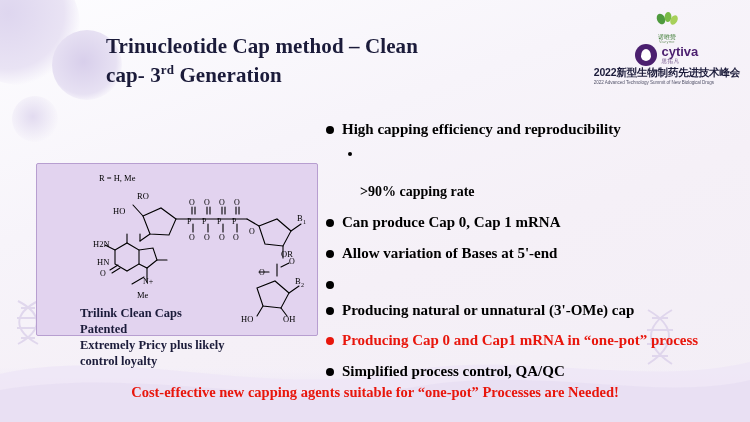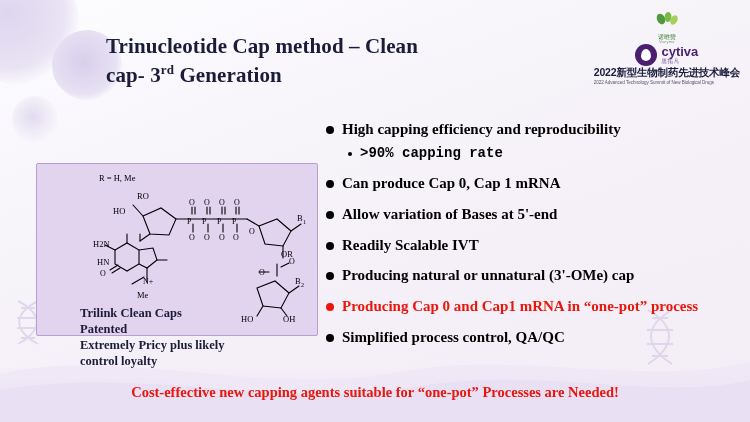--- a/index.html
+++ b/index.html
@@ -234,25 +234,26 @@
   }
   .sub-dash {
     flex: 0 0 auto;
     width: 4px; height: 4px;
     border-radius: 50%;
     background: #000000;
     margin-top: 7px;
     margin-right: 8px;
   }
   .sub-text {
-    font-family: Liberation Mono, monospace;
+    font-family: Liberation Serif, serif;
     font-weight: bold;
     font-size: 14px;
     color: #000000;
     line-height: 1.2;
+    margin-top: 39px;
   }
 
   
   #footer {
     position: absolute;
     left: 0;
     top: 384px;
     width: 750px;
     text-align: center;
     font-family: Liberation Serif, serif;
@@ -446,21 +447,20 @@
       <div class="bullet-text">Can produce Cap 0, Cap 1 mRNA</div>
     </div>
 
     <div class="bullet-row">
       <div class="bullet-dot"></div>
       <div class="bullet-text">Allow variation of Bases at 5'-end</div>
     </div>
 
     <div class="bullet-row">
       <div class="bullet-dot"></div>
-      <div class="bullet-text">Readily Scalable IVT</div>
     </div>
 
     <div class="bullet-row">
       <div class="bullet-dot"></div>
       <div class="bullet-text">Producing natural or unnatural (3'-OMe) cap</div>
     </div>
 
     <div class="bullet-row">
       <div class="bullet-dot red"></div>
       <div class="bullet-text red">Producing Cap 0 and Cap1 mRNA in “one-pot” process</div>

